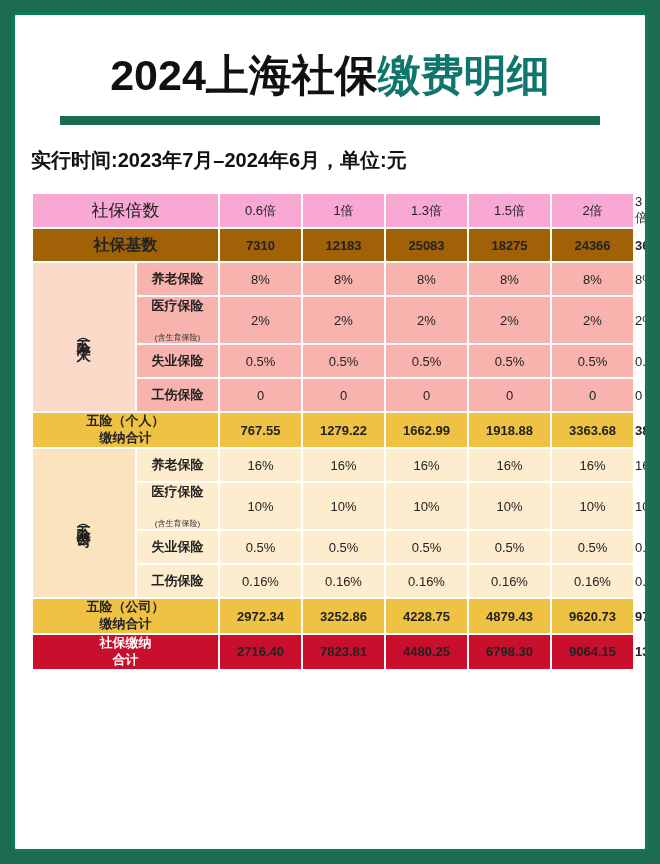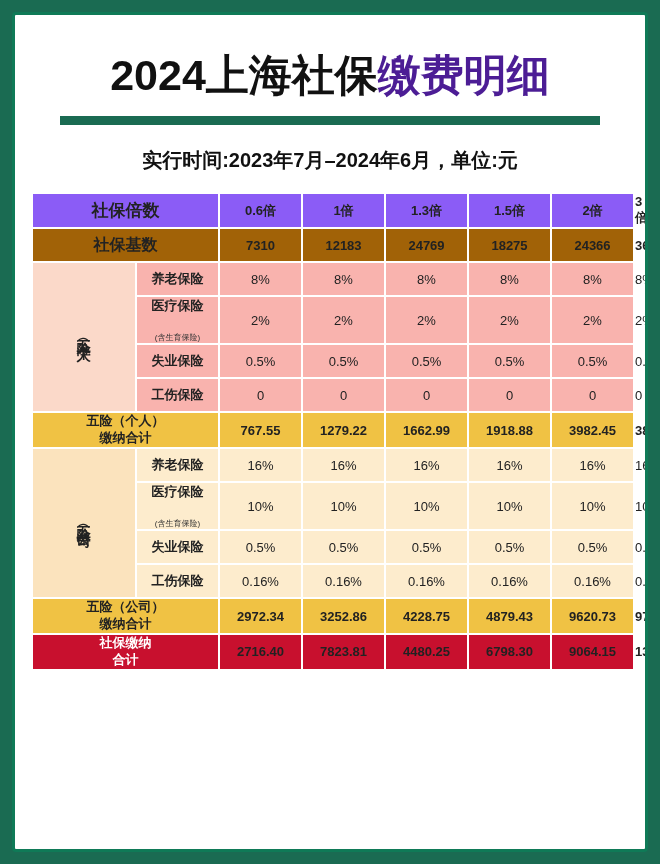--- a/index.html
+++ b/index.html
@@ -26,29 +26,28 @@
   .title {
     text-align: center;
     font-size: 43px;
     font-weight: bold;
     letter-spacing: 0px;
     line-height: 1.15;
     white-space: nowrap;
     color: #111111;
     margin-top: 16px;
   }
-  .title .red { color: #4c1d95; }
+  .title .red { color: #0f766e; }
   .title-rule {
     width: 540px;
     height: 9px;
     background: #1a6b52;
     margin: 16px auto 0 auto;
   }
   .subtitle {
-    text-align: center;
     font-size: 20px;
     font-weight: bold;
     color: #111111;
     margin: 22px 0 18px 0;
     white-space: nowrap;
   }
   
   table.sheet {
     border-collapse: collapse;
     width: 604px;
@@ -63,23 +62,23 @@
     color: #222;
     padding: 0;
     height: 34px;
   }
   .c-label { width: 104px; }
   .c-sub   { width: 82px; }
   .c-val   { width: 83px; }
 
   
   .hdr td {
-    background: #8b5cf6;
+    background: #f9a8d4;
     color: #ffffff;
-    font-weight: bold;
+    font-weight: normal;
     font-size: 17px;
     height: 46px;
   }
   .hdr td.first { font-size: 17px; }
 
   
   .base td {
     background: #a16207;
     font-weight: bold;
     font-size: 17px;
@@ -168,21 +167,21 @@
         <td>1.3倍</td>
         <td>1.5倍</td>
         <td>2倍</td>
         <td>3倍</td>
       </tr>
 
       <tr class="base">
         <td class="first" colspan="2">社保基数</td>
         <td>7310</td>
         <td>12183</td>
-        <td>24769</td>
+        <td>25083</td>
         <td>18275</td>
         <td>24366</td>
         <td>36549</td>
       </tr>
 
       <tr class="pink">
         <td class="sidelabel c-sub" rowspan="4">
           <span class="vert">五险（个人）</span>
         </td>
         <td class="subname">
@@ -232,21 +231,21 @@
 
       <tr class="total-yellow">
         <td class="first" colspan="2">
           <div>五险（个人）</div>
           <div>缴纳合计</div>
         </td>
         <td>767.55</td>
         <td>1279.22</td>
         <td>1662.99</td>
         <td>1918.88</td>
-        <td>3982.45</td>
+        <td>3363.68</td>
         <td>3837.65</td>
       </tr>
 
       <tr class="cream">
         <td class="sidelabel c-sub" rowspan="4">
           <span class="vert">五险（公司）</span>
         </td>
         <td class="subname">
           <span>养老保险</span>
         </td>

